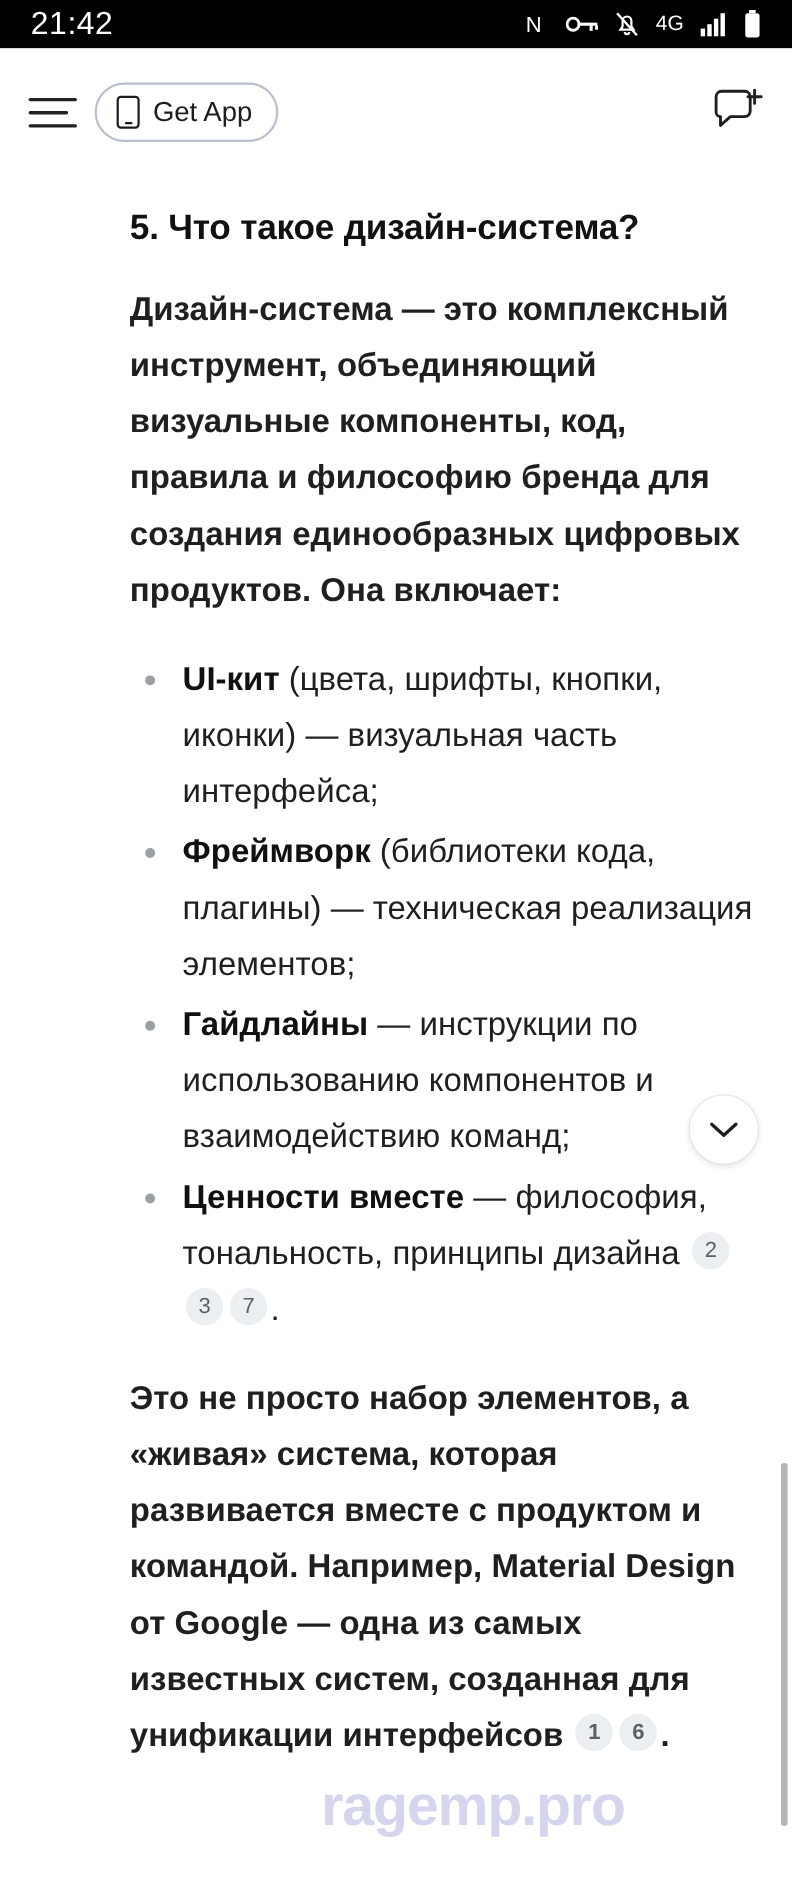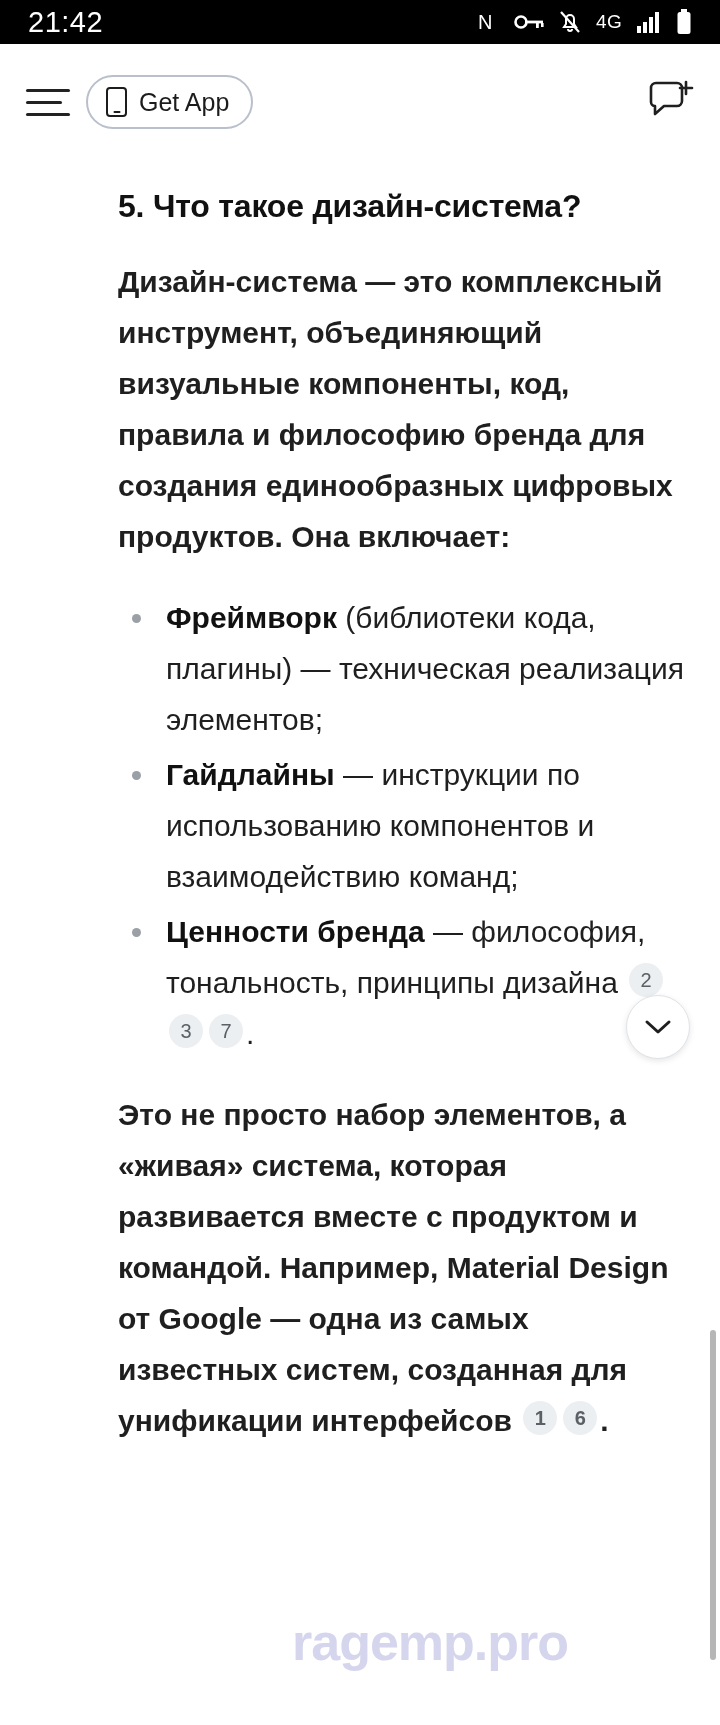--- a/index.html
+++ b/index.html
@@ -300,27 +300,30 @@
     </div>
   </div>
 
   <div class="content">
     <h2 class="section-title">5. Что такое дизайн-система?</h2>
 
     <p class="para">Дизайн-система — это комплексный инструмент, объединяющий визуальные компоненты, код, правила и философию бренда для создания единообразных цифровых продуктов. Она включает:</p>
 
     <ul class="bullets">
       <li>
+        <span class="b">UI-кит</span><span> (цвета, шрифты, кнопки, иконки) — визуальная часть интерфейса;</span>
+      </li>
+      <li>
         <span class="b">Фреймворк</span><span> (библиотеки кода, плагины) — техническая реализация элементов;</span>
       </li>
       <li>
         <span class="b">Гайдлайны</span><span> — инструкции по использованию компонентов и взаимодействию команд;</span>
       </li>
       <li>
-        <span class="b">Ценности бренда</span><span> — философия, тональность, принципы дизайна </span><span class="ref">2</span><span class="ref">3</span><span class="ref">7</span><span>.</span>
+        <span class="b">Ценности вместе</span><span> — философия, тональность, принципы дизайна </span><span class="ref">2</span><span class="ref">3</span><span class="ref">7</span><span>.</span>
       </li>
     </ul>
 
     <p class="para"><span>Это не просто набор элементов, а «живая» система, которая развивается вместе с продуктом и командой. Например, Material Design от Google — одна из самых известных систем, созданная для унификации интерфейсов </span><span class="ref">1</span><span class="ref">6</span><span>.</span></p>
   </div>
 
   <div class="chevron-btn">
     <svg width="30" height="20" viewBox="0 0 30 20">
       <polyline points="4,5 15,15 26,5" fill="none" stroke="#1f1f1f" stroke-width="3" stroke-linecap="round" stroke-linejoin="round"></polyline>
     </svg>

